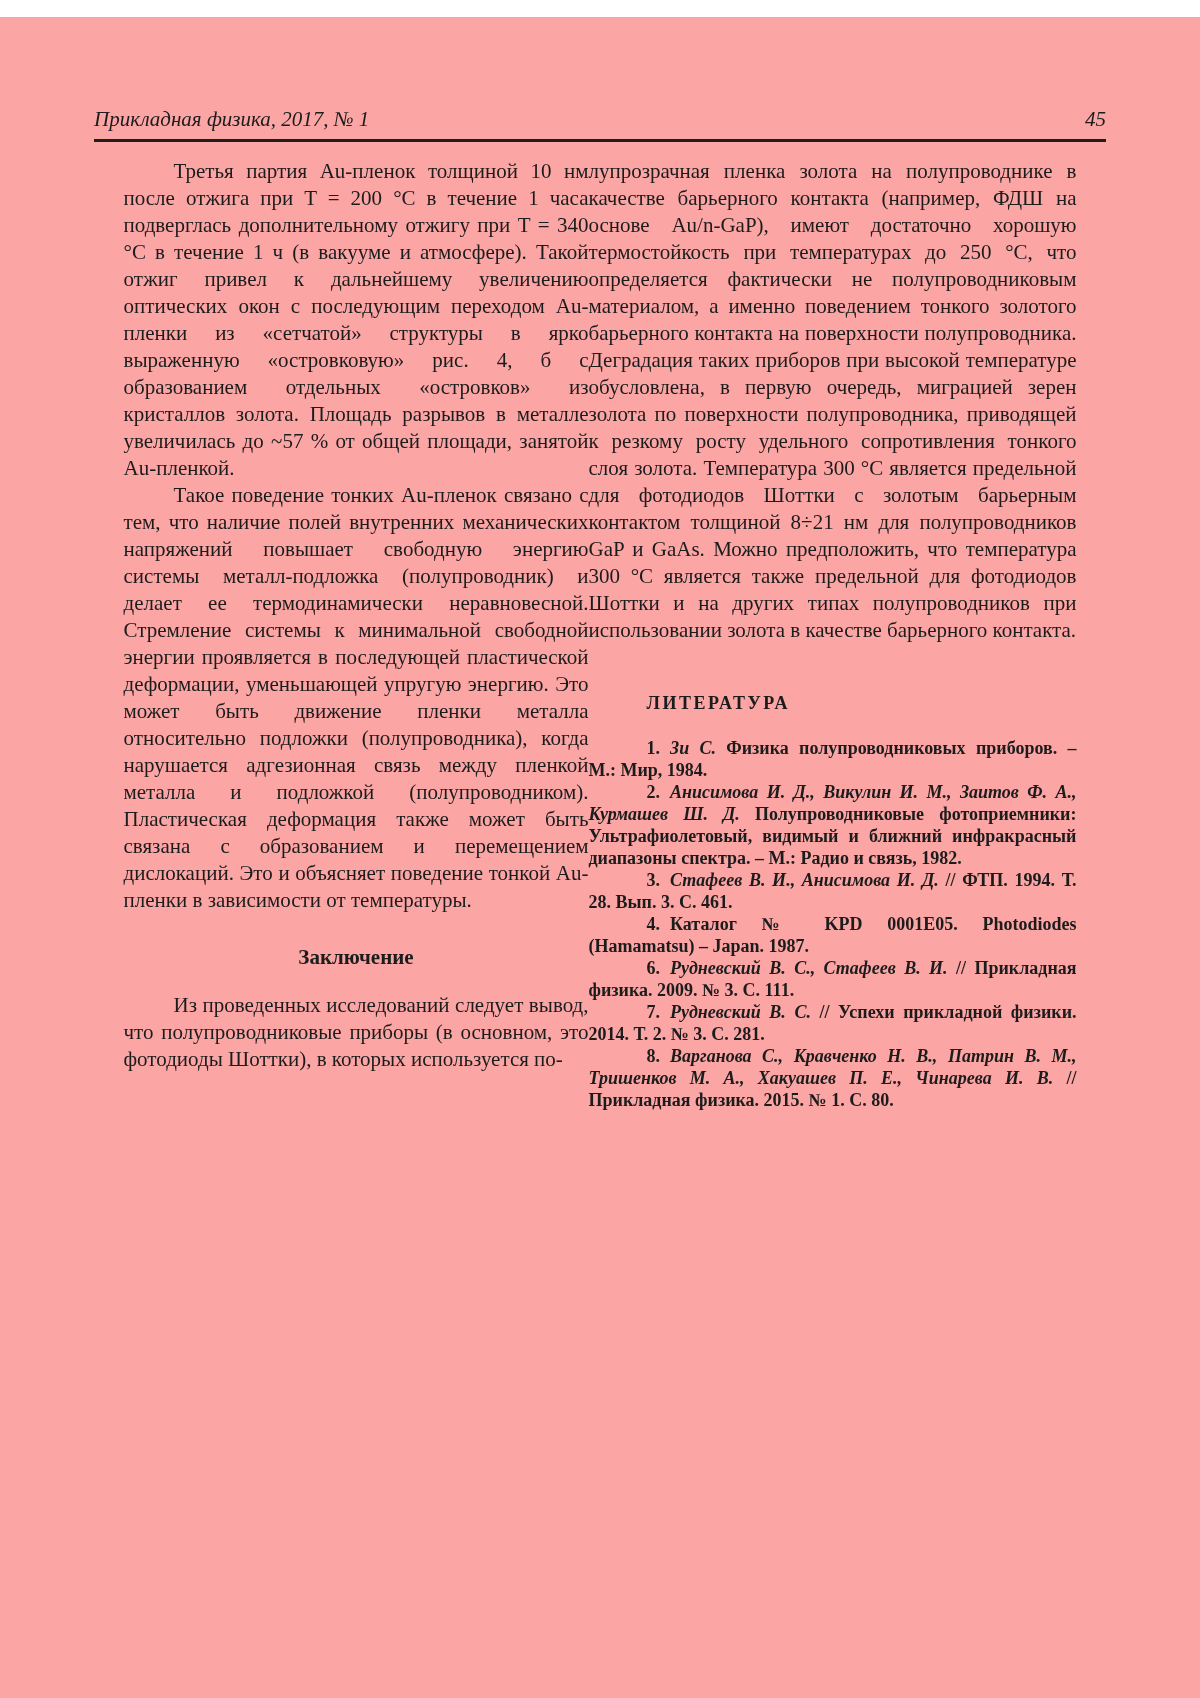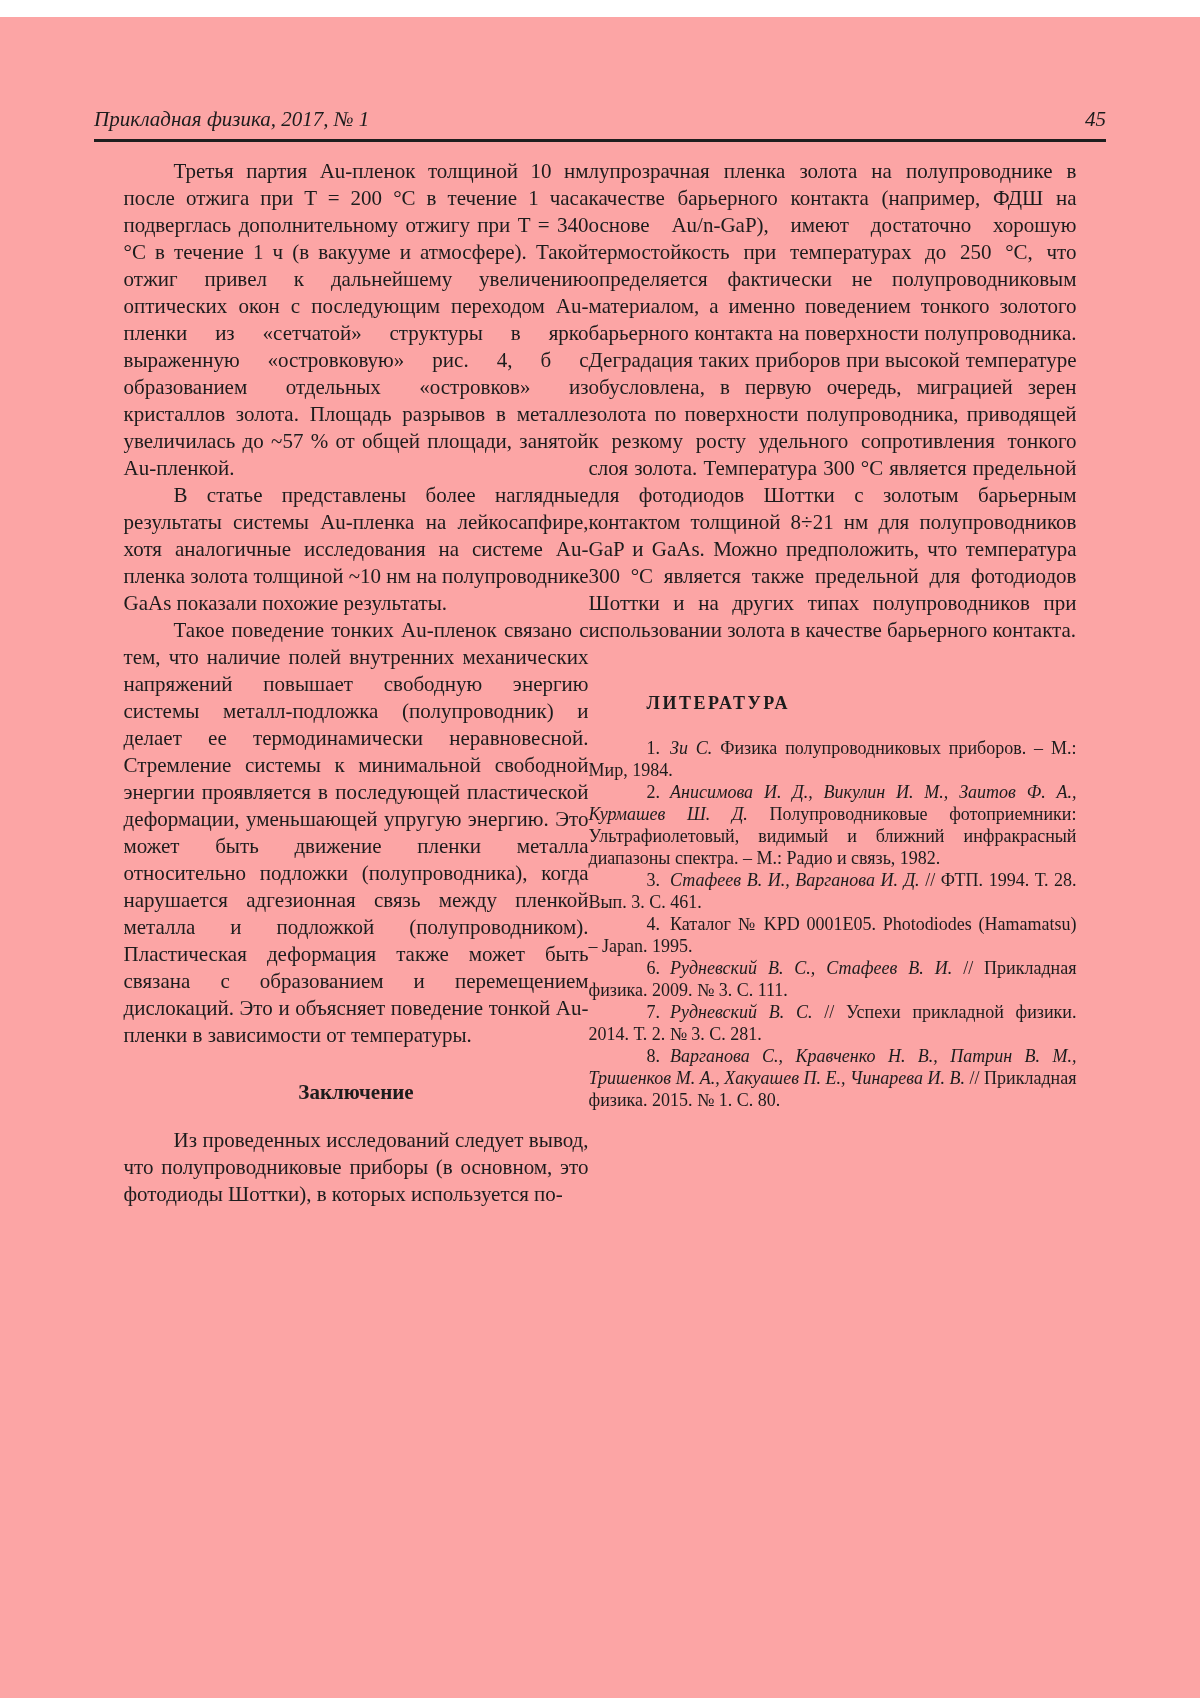--- a/index.html
+++ b/index.html
@@ -66,60 +66,60 @@
     list-style: none;
     margin: 23px 0 0 0;
     padding: 0;
     font-size: 18px;
     line-height: 22px;
   }
   ul.refs li {
     text-align: justify;
     text-indent: 58px;
     hyphens: auto;
+    font-weight: bold;
   }
   .ref-num { margin-right: 10px; }
   .ref-authors { font-style: italic; }
 </style>
 </head>
 <body>
 
 <div class="page">
   <div class="inner">
 
     <div class="running-header">
       <span>Прикладная физика, 2017, № 1</span>
       <span>45</span>
     </div>
 
     <div class="columns">
 
       <div class="col-left">
         <p class="body">Третья партия Au-пленок толщиной 10 нм после отжига при T = 200 °С в течение 1 часа подверглась дополнительному отжигу при T = 340 °С в течение 1 ч (в вакууме и атмосфере). Такой отжиг привел к дальнейшему увеличению оптических окон с последующим переходом Au-пленки из «сетчатой» структуры в ярко выраженную «островковую» рис. 4, б с образованием отдельных «островков» из кристаллов золота. Площадь разрывов в металле увеличилась до ~57 % от общей площади, занятой Au-пленкой.</p>
-        <p class="body">В статье представлены более наглядные результаты системы Au-пленка на лейкосапфире, хотя аналогичные исследования на системе Au-пленка золота толщиной ~10 нм на полупроводнике GaAs показали похожие результаты.</p>
         <p class="body">Такое поведение тонких Au-пленок связано с тем, что наличие полей внутренних механических напряжений повышает свободную энергию системы металл-подложка (полупроводник) и делает ее термодинамически неравновесной. Стремление системы к минимальной свободной энергии проявляется в последующей пластической деформации, уменьшающей упругую энергию. Это может быть движение пленки металла относительно подложки (полупроводника), когда нарушается адгезионная связь между пленкой металла и подложкой (полупроводником). Пластическая деформация также может быть связана с образованием и перемещением дислокаций. Это и объясняет поведение тонкой Au-пленки в зависимости от температуры.</p>
         <div class="conclusion-heading">Заключение</div>
         <p class="body">Из проведенных исследований следует вывод, что полупроводниковые приборы (в основном, это фотодиоды Шоттки), в которых используется по-</p>
       </div>
 
       <div class="col-right">
         <p class="body no-indent">лупрозрачная пленка золота на полупроводнике в качестве барьерного контакта (например, ФДШ на основе Au/n-GaP), имеют достаточно хорошую термостойкость при температурах до 250 °С, что определяется фактически не полупроводниковым материалом, а именно поведением тонкого золотого барьерного контакта на поверхности полупроводника. Деградация таких приборов при высокой температуре обусловлена, в первую очередь, миграцией зерен золота по поверхности полупроводника, приводящей к резкому росту удельного сопротивления тонкого слоя золота. Температура 300 °С является предельной для фотодиодов Шоттки с золотым барьерным контактом толщиной 8÷21 нм для полупроводников GaP и GaAs. Можно предположить, что температура 300 °С является также предельной для фотодиодов Шоттки и на других типах полупроводников при использовании золота в качестве барьерного контакта.</p>
         <div class="lit-heading">ЛИТЕРАТУРА</div>
         <ul class="refs">
           <li>
             <span class="ref-num">1.</span><span class="ref-authors">Зи С.</span><span> Физика полупроводниковых приборов. – М.: Мир, 1984.</span>
           </li>
           <li>
             <span class="ref-num">2.</span><span class="ref-authors">Анисимова И. Д., Викулин И. М., Заитов Ф. А., Курмашев Ш. Д.</span><span> Полупроводниковые фотоприемники: Ультрафиолетовый, видимый и ближний инфракрасный диапазоны спектра. – М.: Радио и связь, 1982.</span>
           </li>
           <li>
-            <span class="ref-num">3.</span><span class="ref-authors">Стафеев В. И., Варганова И. Д.</span><span> // ФТП. 1994. Т. 28. Вып. 3. С. 461.</span>
+            <span class="ref-num">3.</span><span class="ref-authors">Стафеев В. И., Анисимова И. Д.</span><span> // ФТП. 1994. Т. 28. Вып. 3. С. 461.</span>
           </li>
           <li>
-            <span class="ref-num">4.</span><span class="ref-authors"></span><span>Каталог № KPD 0001E05. Photodiodes (Hamamatsu) – Japan. 1995.</span>
+            <span class="ref-num">4.</span><span class="ref-authors"></span><span>Каталог № KPD 0001E05. Photodiodes (Hamamatsu) – Japan. 1987.</span>
           </li>
           <li>
             <span class="ref-num">6.</span><span class="ref-authors">Рудневский В. С., Стафеев В. И.</span><span> // Прикладная физика. 2009. № 3. С. 111.</span>
           </li>
           <li>
             <span class="ref-num">7.</span><span class="ref-authors">Рудневский В. С.</span><span> // Успехи прикладной физики. 2014. Т. 2. № 3. С. 281.</span>
           </li>
           <li>
             <span class="ref-num">8.</span><span class="ref-authors">Варганова С., Кравченко Н. В., Патрин В. М., Тришенков М. А., Хакуашев П. Е., Чинарева И. В.</span><span> // Прикладная физика. 2015. № 1. С. 80.</span>
           </li>

